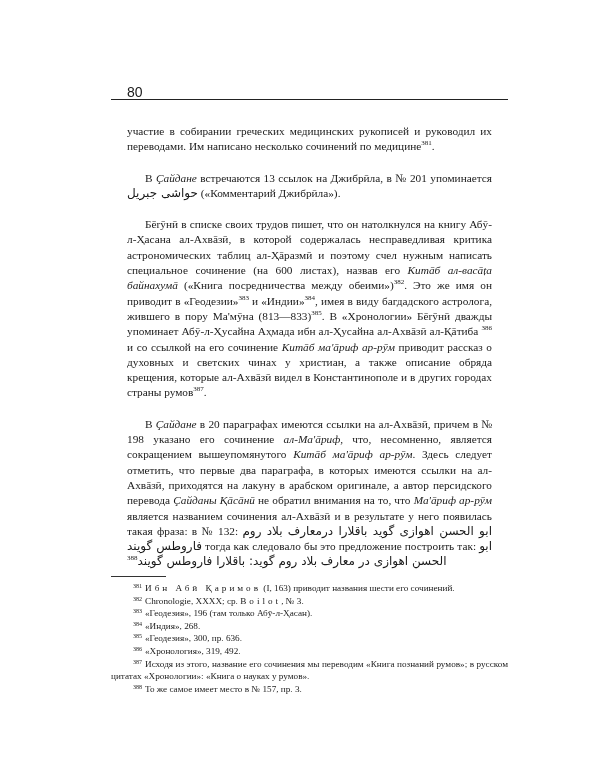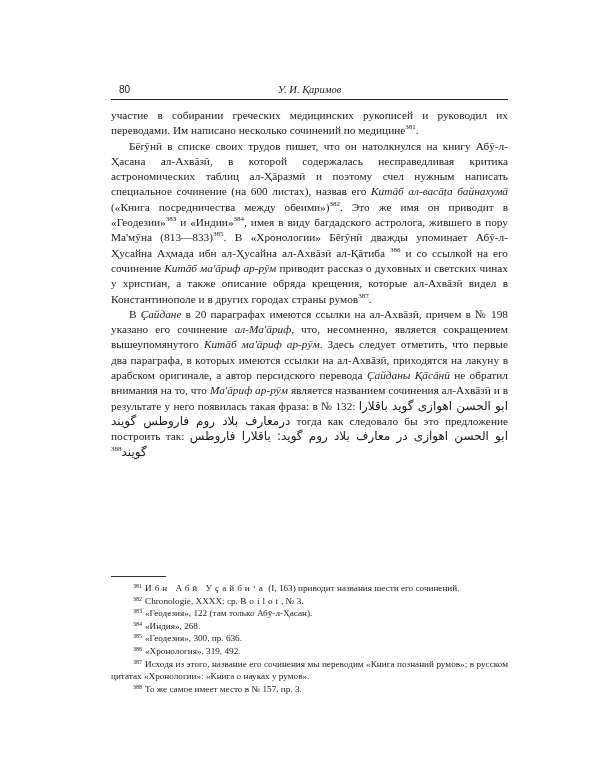--- a/index.html
+++ b/index.html
@@ -1,64 +1,64 @@
 <!DOCTYPE html>
 <html><head>
 <meta charset="utf-8">
 <style>
   html, body { margin:0; padding:0; background:#ffffff; }
   body { width:600px; height:766px; position:relative; overflow:hidden;
          font-family:"Liberation Serif", serif; color:#1a1a1a; }
   .page { position:absolute; left:111px; top:0; width:397px; }
   .header { position:absolute; top:84px; left:0; width:397px; height:16px; font-size:11px; }
-  .header .num { position:absolute; left:8px; top:0; font-family:"Liberation Sans", sans-serif; font-size:10px; }
+  .header .num { position:absolute; left:16px; top:0; font-family:"Liberation Sans", sans-serif; font-size:14px; }
   .header .author { position:absolute; left:0; right:0; text-align:center; top:0; font-style:italic; font-size:10.5px; }
   .header-rule { position:absolute; top:99px; left:0; width:397px; height:0; border-top:1.3px solid #222; }
   .body { position:absolute; top:108px; left:0; width:397px; font-size:11.3px; line-height:15.3px; text-align:justify; }
-  .body p { margin:0; }
+  .body p { margin:16px; }
   .ind { text-indent:18px; }
   .heading { text-align:center; font-family:"Liberation Sans", sans-serif; font-weight:bold; font-size:11.5px; margin:12px 0 7px 0 !important; }
   .ar { font-family:"DejaVu Sans", sans-serif; font-size:12px; direction:rtl; unicode-bidi:embed; }
   sup { font-size:7px; line-height:0; vertical-align:5px; }
   i { font-style:italic; }
   .fn-rule { position:absolute; top:576px; left:0; width:55px; border-top:1px solid #333; }
   .footnotes { position:absolute; top:582px; left:0; width:397px; font-size:9.2px; line-height:12.6px; }
   .fn { padding-left:22px; text-indent:0; margin:0; }
   .fn sup { font-size:6px; vertical-align:3px; margin-right:3px; }
   .fn.wrap { padding-left:0; text-indent:22px; text-align:justify; }
   .sp { letter-spacing:3px; }
 </style>
 </head>
 <body>
 
 <div class="page">
 
   <div class="header">
     <span class="num">80</span>
-    <span class="author">У. И. Қаримов</span>
   </div>
   <div class="header-rule"></div>
 
   <div class="body">
     <p><span>участие в собирании греческих медицинских рукописей и руководил их переводами. Им написано несколько сочинений по медицине</span><sup>381</sup><span>.</span></p>
 
+    <p class="ind"><span>В </span><i>Ҫайдане</i><span> встречаются 13 ссылок на Джибрӣла, в № 201 упоминается </span><span class="ar">حواشی جبریل</span><span> («Комментарий Джибрӣла»).</span></p>
 
 
     <p class="ind"><span>Бērӯнӣ в списке своих трудов пишет, что он натолкнулся на книгу Абӯ-л-Ҳасана ал-Ахвāзӣ, в которой содержалась несправедливая критика астрономических таблиц ал-Ҳāразмӣ и поэтому счел нужным написать специальное сочинение (на 600 листах), назвав его </span><i>Китāб ал-васāṭа байнахумā</i><span> («Книга посредничества между обеими»)</span><sup>382</sup><span>. Это же имя он приводит в «Геодезии»</span><sup>383</sup><span> и «Индии»</span><sup>384</sup><span>, имея в виду багдадского астролога, жившего в пору Ма'мӯна (813—833)</span><sup>385</sup><span>. В «Хронологии» Бērӯнӣ дважды упоминает Абӯ-л-Ҳусайна Аҳмада ибн ал-Ҳусайна ал-Ахвāзӣ ал-Қāтиба </span><sup>386</sup><span> и со ссылкой на его сочинение </span><i>Китāб ма'āриф ар-рӯм</i><span> приводит рассказ о духовных и светских чинах у христиан, а также описание обряда крещения, которые ал-Ахвāзӣ видел в Константинополе и в других городах страны румов</span><sup>387</sup><span>.</span></p>
 
     <p class="ind"><span>В </span><i>Ҫайдане</i><span> в 20 параграфах имеются ссылки на ал-Ахвāзӣ, причем в № 198 указано его сочинение </span><i>ал-Ма'āриф</i><span>, что, несомненно, является сокращением вышеупомянутого </span><i>Китāб ма'āриф ар-рӯм</i><span>. Здесь следует отметить, что первые два параграфа, в которых имеются ссылки на ал-Ахвāзӣ, приходятся на лакуну в арабском оригинале, а автор персидского перевода </span><i>Ҫайданы Қāсāнӣ</i><span> не обратил внимания на то, что </span><i>Ма'āриф ар-рӯм</i><span> является названием сочинения ал-Ахвāзӣ и в результате у него появилась такая фраза: в № 132: </span><span class="ar">ابو الحسن اهوازى گويد باقلارا درمعارف بلاد روم فاروطس گويند</span><span> тогда как следовало бы это предложение построить так: </span><span class="ar">ابو الحسن اهوازى در معارف بلاد روم گويد: باقلارا فاروطس گويند</span><sup>388</sup></p>
 
   </div>
 
   <div class="fn-rule"></div>
 
   <div class="footnotes">
-    <p class="fn"><sup>381</sup><span class="sp">Ибн Абӣ Уҫайбиʻа</span><span> (I, 163) приводит названия шести его сочинений.</span></p>
+    <p class="fn"><sup>381</sup><span class="sp">Ибн Абӣ Қаримов</span><span> (I, 163) приводит названия шести его сочинений.</span></p>
     <p class="fn"><sup>382</sup><span>Chronologie, XXXX; ср. </span><span class="sp">Boilot</span><span>, № 3.</span></p>
-    <p class="fn"><sup>383</sup><span>«Геодезия», 122 (там только Абӯ-л-Ҳасан).</span></p>
+    <p class="fn"><sup>383</sup><span>«Геодезия», 196 (там только Абӯ-л-Ҳасан).</span></p>
     <p class="fn"><sup>384</sup><span>«Индия», 268.</span></p>
     <p class="fn"><sup>385</sup><span>«Геодезия», 300, пр. 636.</span></p>
     <p class="fn"><sup>386</sup><span>«Хронология», 319, 492.</span></p>
     <p class="fn wrap"><sup>387</sup><span>Исходя из этого, название его сочинения мы переводим «Книга познаний румов»; в русском цитатах «Хронологии»: «Книга о науках у румов».</span></p>
     <p class="fn"><sup>388</sup><span>То же самое имеет место в № 157, пр. 3.</span></p>
   </div>
 
 </div>
 
 </body></html>

